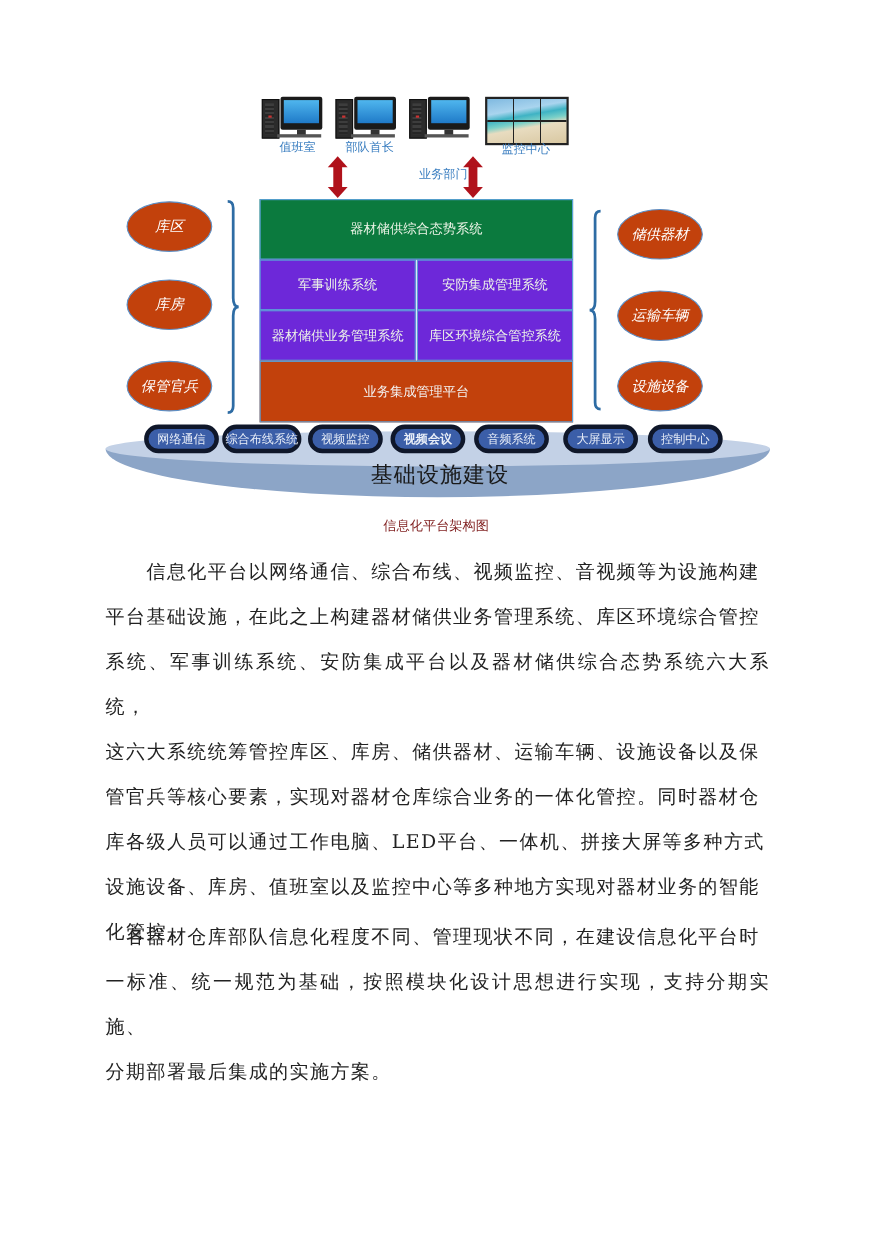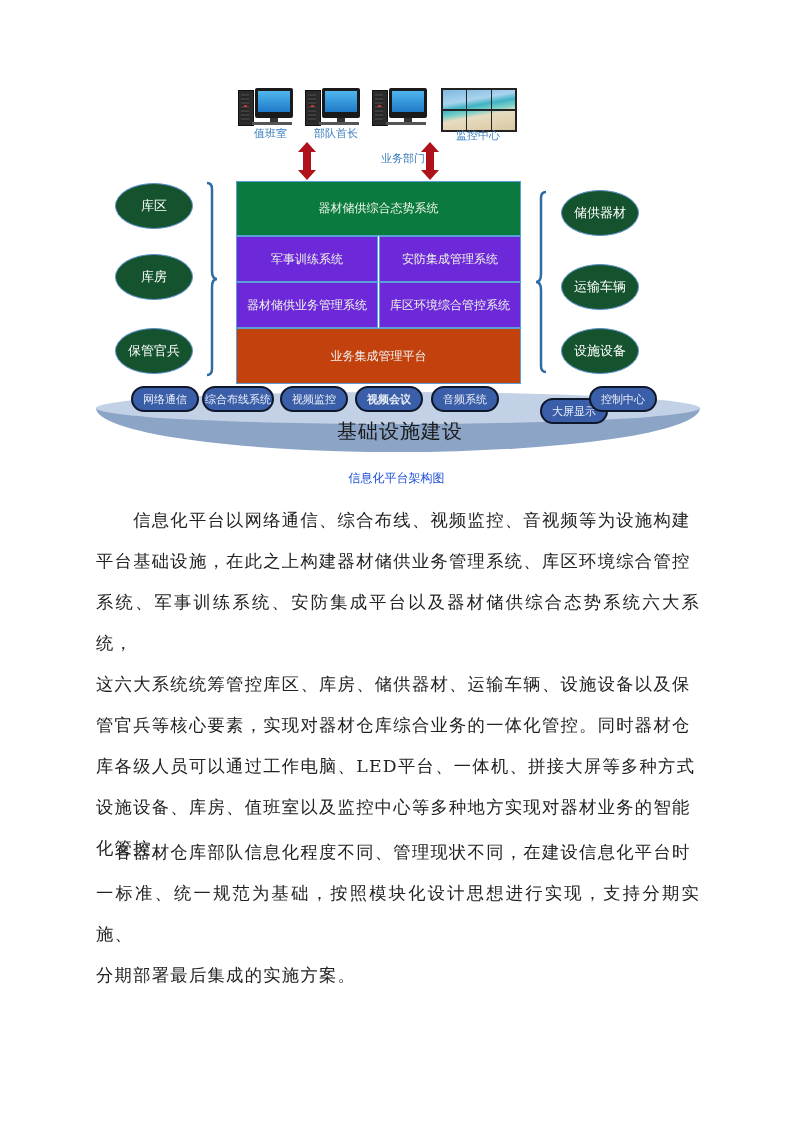--- a/index.html
+++ b/index.html
@@ -37,38 +37,38 @@
 
   
   .layer { position: absolute; display: flex; align-items: center; justify-content: center;
            color: #eef5e8; font-size: 12px; box-sizing: border-box; border: 1px solid #5aa0d8; }
   .layer-dark { background: #0b7a3e; }
   .layer-green { background: #6d28d9; }
   .layer-gray { background: #c2410c; color: #f4f4f4; }
 
   
   .ellipse { position: absolute; width: 78px; height: 46px; border-radius: 50%;
-             background: #14532d; border: 1.5px solid #5b8fc7; box-sizing: border-box;
-             display: flex; align-items: center; justify-content: center; color: #fff; font-size: 13px; }
+             background: #c2410c; border: 1.5px solid #5b8fc7; box-sizing: border-box;
+             display: flex; align-items: center; justify-content: center; color: #fff; font-size: 13px; font-style: italic; }
 
   
   .brace { position: absolute; width: 14px; }
   .base-side { position: absolute; left: 96px; top: 408px; width: 604px; height: 44px;
               background: #8ca5c7; border-radius: 0 0 50% 50% / 0 0 100% 100%; }
   .base-cover { position: absolute; left: 96px; top: 392px; width: 604px; height: 32px; border-radius: 50%;
               background: #c3d1e6; }
   .base-label { position: absolute; left: 300px; top: 418px; width: 200px; text-align: center;
               font-size: 20px; color: #1a1a1a; letter-spacing: 1px; }
 
   .pill { position: absolute; top: 386px; height: 26px; border-radius: 13px; background: #3b5ea8;
-          border: 2px solid #0f172a; box-sizing: border-box; color: #e8eef8; font-size: 11px;
+          border: 4px solid #0f172a; box-sizing: border-box; color: #e8eef8; font-size: 11px;
           display: flex; align-items: center; justify-content: center; white-space: nowrap; }
 
   .caption { position: absolute; left: 0; width: 793px; top: 470px; text-align: center;
-             font-family: "DejaVu Sans", "Liberation Sans", sans-serif; font-size: 12px; color: #1d4ed8; }
+             font-family: "DejaVu Sans", "Liberation Sans", sans-serif; font-size: 12px; color: #7f1d1d; }
 
   .para { position: absolute; left: 96px; width: 604px; font-size: 17.3px; line-height: 41px;
           text-align: justify; text-align-last: left; letter-spacing: 1.3px; color: #222; }
   .para p { margin: 0; }
 </style>
 </head>
 <body>
 
 <div>
   <div class="tower abs" style="left:238px;top:90px;"></div>
@@ -139,21 +139,21 @@
 
 <div class="base-side"></div>
 <div class="base-cover"></div>
 <div class="base-label">基础设施建设</div>
 
 <div class="pill" style="left:131px;width:68px;">网络通信</div>
 <div class="pill" style="left:202px;width:72px;">综合布线系统</div>
 <div class="pill" style="left:280px;width:68px;">视频监控</div>
 <div class="pill" style="left:355px;width:68px;font-weight:bold;">视频会议</div>
 <div class="pill" style="left:431px;width:68px;">音频系统</div>
-<div class="pill" style="left:540px;width:68px;margin-top:12px;">大屏显示</div>
+<div class="pill" style="left:512px;width:68px;">大屏显示</div>
 <div class="pill" style="left:589px;width:68px;font-family:Liberation Mono, monospace;">控制中心</div>
 
 <div class="caption">信息化平台架构图</div>
 
 <div class="para" style="top:500px;">
   <p>　　信息化平台以网络通信、综合布线、视频监控、音视频等为设施构建</p>
   <p>平台基础设施，在此之上构建器材储供业务管理系统、库区环境综合管控</p>
   <p>系统、军事训练系统、安防集成平台以及器材储供综合态势系统六大系统，</p>
   <p>这六大系统统筹管控库区、库房、储供器材、运输车辆、设施设备以及保</p>
   <p>管官兵等核心要素，实现对器材仓库综合业务的一体化管控。同时器材仓</p>

